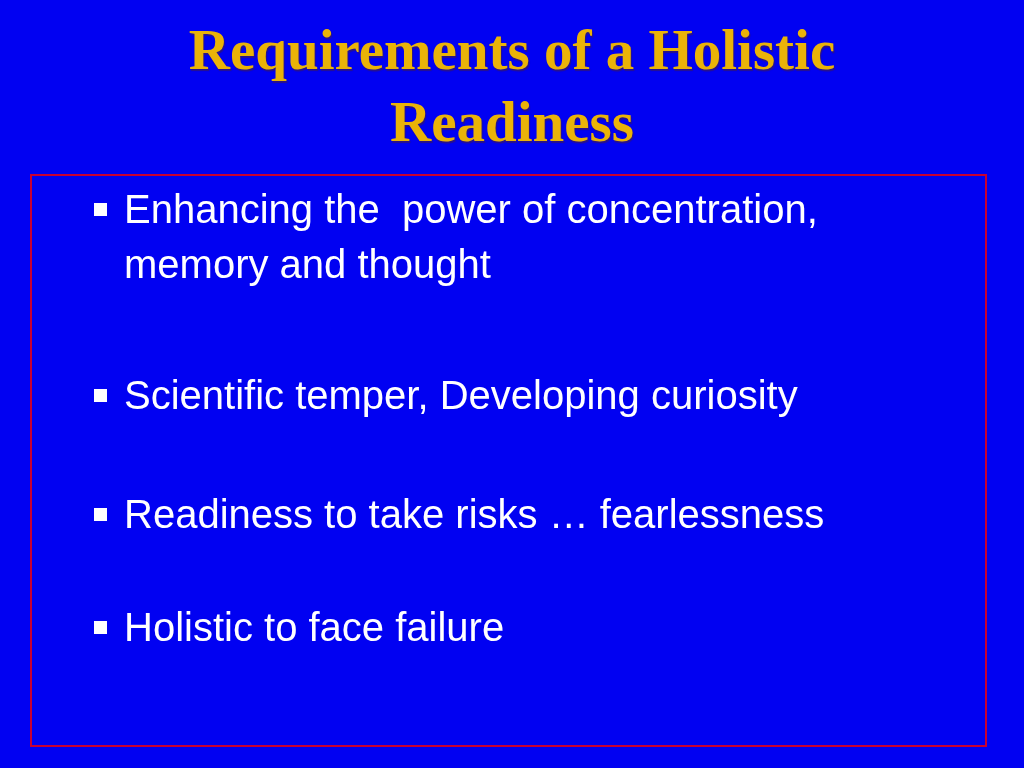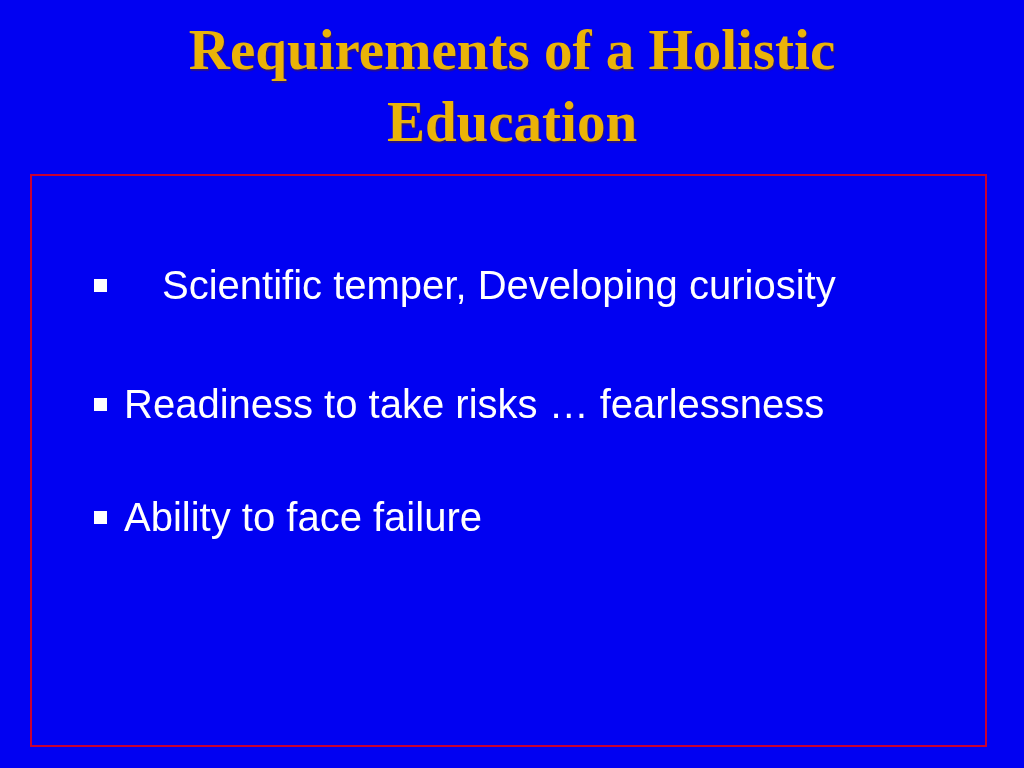--- a/index.html
+++ b/index.html
@@ -46,21 +46,21 @@
     margin: 0;
     padding: 6px 30px 0 62px;
   }
   .bullet-item {
     display: flex;
     align-items: flex-start;
     color: #FFFFFF;
     font-size: 40px;
     line-height: 55px;
   }
-  .bullet-item.gap-large   { margin-top: 76px; gap: 38px; }
+  .bullet-item.gap-large   { margin-top: 76px; }
   .bullet-item.gap-medium  { margin-top: 64px; text-align: right; }
   .bullet-item.gap-small   { margin-top: 58px; }
   .bullet-square {
     flex: 0 0 auto;
     width: 13px;
     height: 13px;
     background: #FFFFFF;
     margin-top: 21px;
     margin-right: 17px;
   }
@@ -68,38 +68,42 @@
     white-space: pre-wrap;
   }
 </style>
 </head>
 <body>
 
 <div class="slide">
 
   <h1 class="slide-title">
     <span class="title-line">Requirements of a Holistic</span>
-    <span class="title-line">Education</span>
+    <span class="title-line">Readiness</span>
   </h1>
 
   <div class="content-box">
     <ul class="bullet-list">
 
+      <li class="bullet-item">
+        <span class="bullet-square"></span>
+        <span class="bullet-text">Enhancing the  power of concentration, memory and thought</span>
+      </li>
 
       <li class="bullet-item gap-large">
         <span class="bullet-square"></span>
         <span class="bullet-text">Scientific temper, Developing curiosity</span>
       </li>
 
       <li class="bullet-item gap-medium">
         <span class="bullet-square"></span>
         <span class="bullet-text">Readiness to take risks … fearlessness</span>
       </li>
 
       <li class="bullet-item gap-small">
         <span class="bullet-square"></span>
-        <span class="bullet-text">Ability to face failure</span>
+        <span class="bullet-text">Holistic to face failure</span>
       </li>
 
     </ul>
   </div>
 
 </div>
 
 </body></html>

